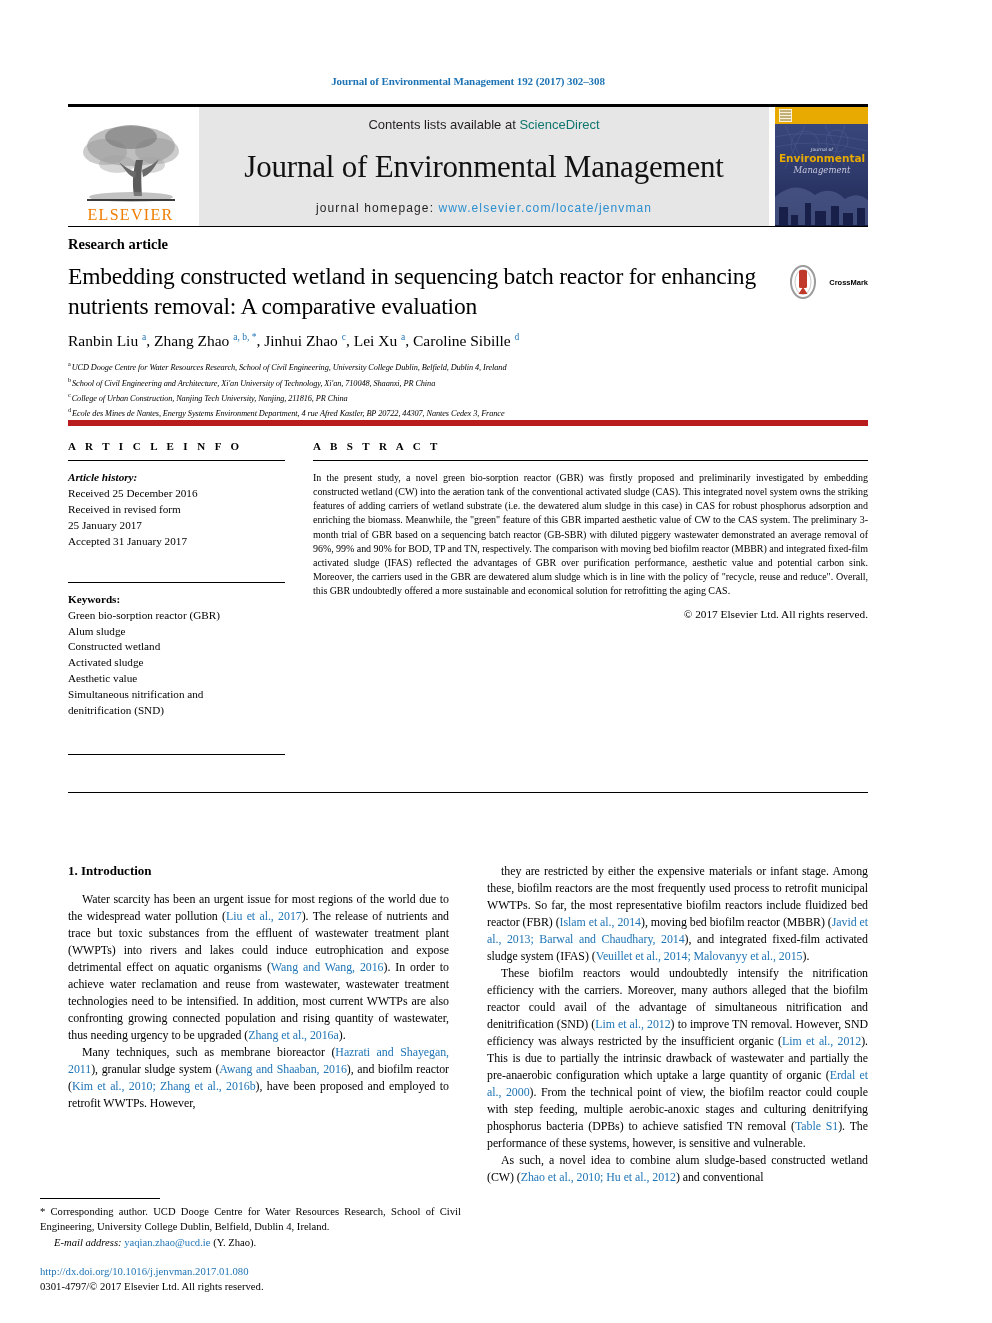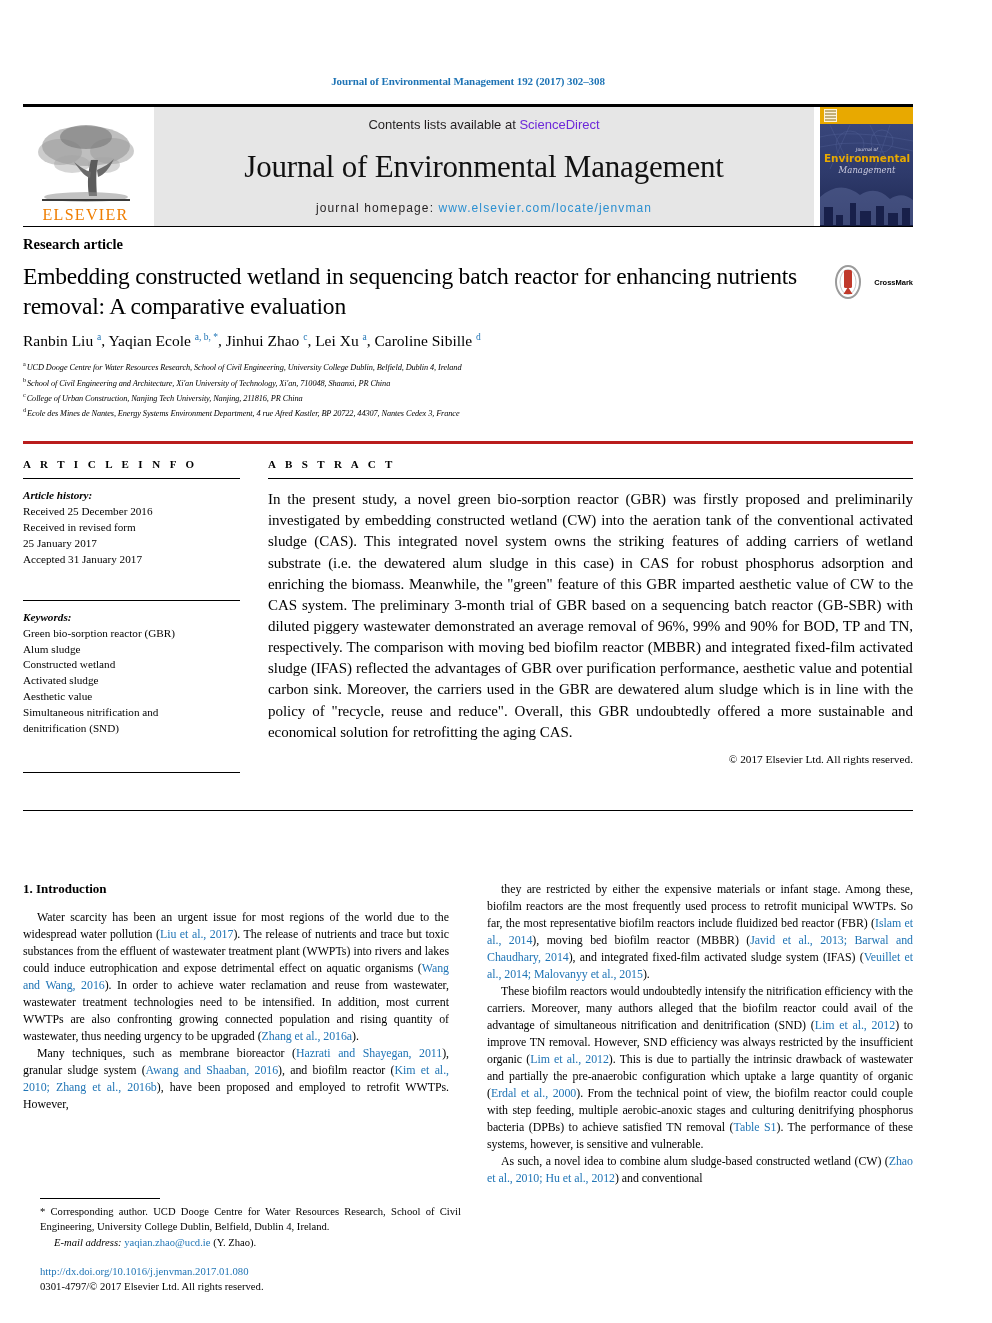--- a/index.html
+++ b/index.html
@@ -7,21 +7,21 @@
   body {
     width: 992px;
     height: 1323px;
     background: #ffffff;
     font-family: "Liberation Serif", "DejaVu Serif", serif;
     color: #000000;
     position: relative;
     overflow: hidden;
   }
 
-  .page { position: relative; width: 936px; height: 1323px; padding: 0 23px; }
+  .page { position: relative; width: 936px; height: 1323px; padding: 0 68px; }
 
   
   .running-head {
     text-align: center;
     color: #1f74b5;
     font-size: 11px;
     font-weight: bold;
     letter-spacing: -0.1px;
     padding-top: 75px;
   }
@@ -57,21 +57,21 @@
     background: #e6e6e6;
     display: flex;
     flex-direction: column;
     align-items: center;
     justify-content: space-between;
     padding: 10px 0 11px 0;
     margin-left: 6px;
     margin-right: 6px;
   }
   .contents-line { font-family: "Liberation Sans", sans-serif; font-size: 13px; color: #231f20; }
-  .contents-line .sd { color: #6d28d9; }
+  .contents-line .sd { color: #0f766e; }
   .journal-title {
     font-family: "Liberation Serif", serif;
     font-size: 31px;
     color: #111;
     letter-spacing: -0.2px;
   }
   .homepage-line {
     font-family: Liberation Sans, sans-serif;
     font-size: 12px;
     color: #231f20;
@@ -126,48 +126,47 @@
     font-family: "Liberation Serif", serif;
     font-style: italic;
     font-size: 8.3px;
     line-height: 1.62;
     letter-spacing: -0.1px;
   }
   .affil sup { font-style: normal; font-size: 6.2px; vertical-align: super; padding-right: 1px; }
 
   
   .info-abstract {
-    margin-top: 21px;
-    border-top: 3px solid #b91c1c;
+    border-top: 6px solid #b91c1c;
     padding-top: 14px;
     display: flex;
   }
   .col-info { flex: 0 0 245px; padding-right: 28px; }
   .col-abstract { flex: 1 1 auto; }
 
   .section-caps {
     font-family: "Liberation Serif", serif;
     font-size: 11px;
     font-weight: bold;
     letter-spacing: 3.4px;
   }
   .hairline { border-top: 1px solid #000; margin-top: 8px; }
 
   .hist-block { margin-top: 9px; font-size: 11.2px; line-height: 1.42; }
   .hist-block .ital { font-style: italic; font-weight: bold; }
 
   .kw-rule { border-top: 1px solid #000; margin-top: 32px; }
   .kw-block { margin-top: 9px; font-size: 11.2px; line-height: 1.42; }
-  .kw-block .ital { font-style: italic; font-weight: bold; }
+  .kw-block .ital { font-weight: bold; }
 
   .kw-bottom-rule { border-top: 1px solid #000; margin-top: 35px; }
 
   .abstract-body {
     margin-top: 10px;
-    font-size: 15px;
+    font-size: 10px;
     line-height: 1.41;
     text-align: justify;
     letter-spacing: -0.05px;
   }
   .copyright {
     margin-top: 10px;
     text-align: right;
     font-size: 11.3px;
   }
 
@@ -299,21 +298,21 @@
       <svg width="34" height="34" viewBox="0 0 34 34">
         <ellipse cx="17" cy="17" rx="12" ry="16" fill="#ffffff" stroke="#9b9b9b" stroke-width="2"></ellipse>
         <ellipse cx="17" cy="17" rx="8" ry="12.5" fill="#ffffff" stroke="#c8c8c8" stroke-width="1"></ellipse>
         <rect x="13" y="5" width="8" height="18" rx="1.5" fill="#c0392b"></rect>
         <path d="M17 22 L21.5 29 L12.5 29 Z" fill="#c0392b"></path>
       </svg>
       <span class="crossmark-label">CrossMark</span>
     </div>
   </div>
 
-  <div class="authors"><span>Ranbin Liu </span><sup>a</sup>, <span>Yaqian Ecole </span><sup>a, b, *</sup>, <span>Jinhui Zhao </span><sup>c</sup>, <span>Lei Xu </span><sup>a</sup>, <span>Caroline Sibille </span><sup>d</sup></div>
+  <div class="authors"><span>Ranbin Liu </span><sup>a</sup>, <span>Zhang Zhao </span><sup>a, b, *</sup>, <span>Jinhui Zhao </span><sup>c</sup>, <span>Lei Xu </span><sup>a</sup>, <span>Caroline Sibille </span><sup>d</sup></div>
 
   <div class="affils">
       <div class="affil"><sup>a</sup>UCD Dooge Centre for Water Resources Research, School of Civil Engineering, University College Dublin, Belfield, Dublin 4, Ireland</div>
       <div class="affil"><sup>b</sup>School of Civil Engineering and Architecture, Xi'an University of Technology, Xi'an, 710048, Shaanxi, PR China</div>
       <div class="affil"><sup>c</sup>College of Urban Construction, Nanjing Tech University, Nanjing, 211816, PR China</div>
       <div class="affil"><sup>d</sup>Ecole des Mines de Nantes, Energy Systems Environment Department, 4 rue Afred Kastler, BP 20722, 44307, Nantes Cedex 3, France</div>
     </div>
 
   <div class="info-abstract">
 

